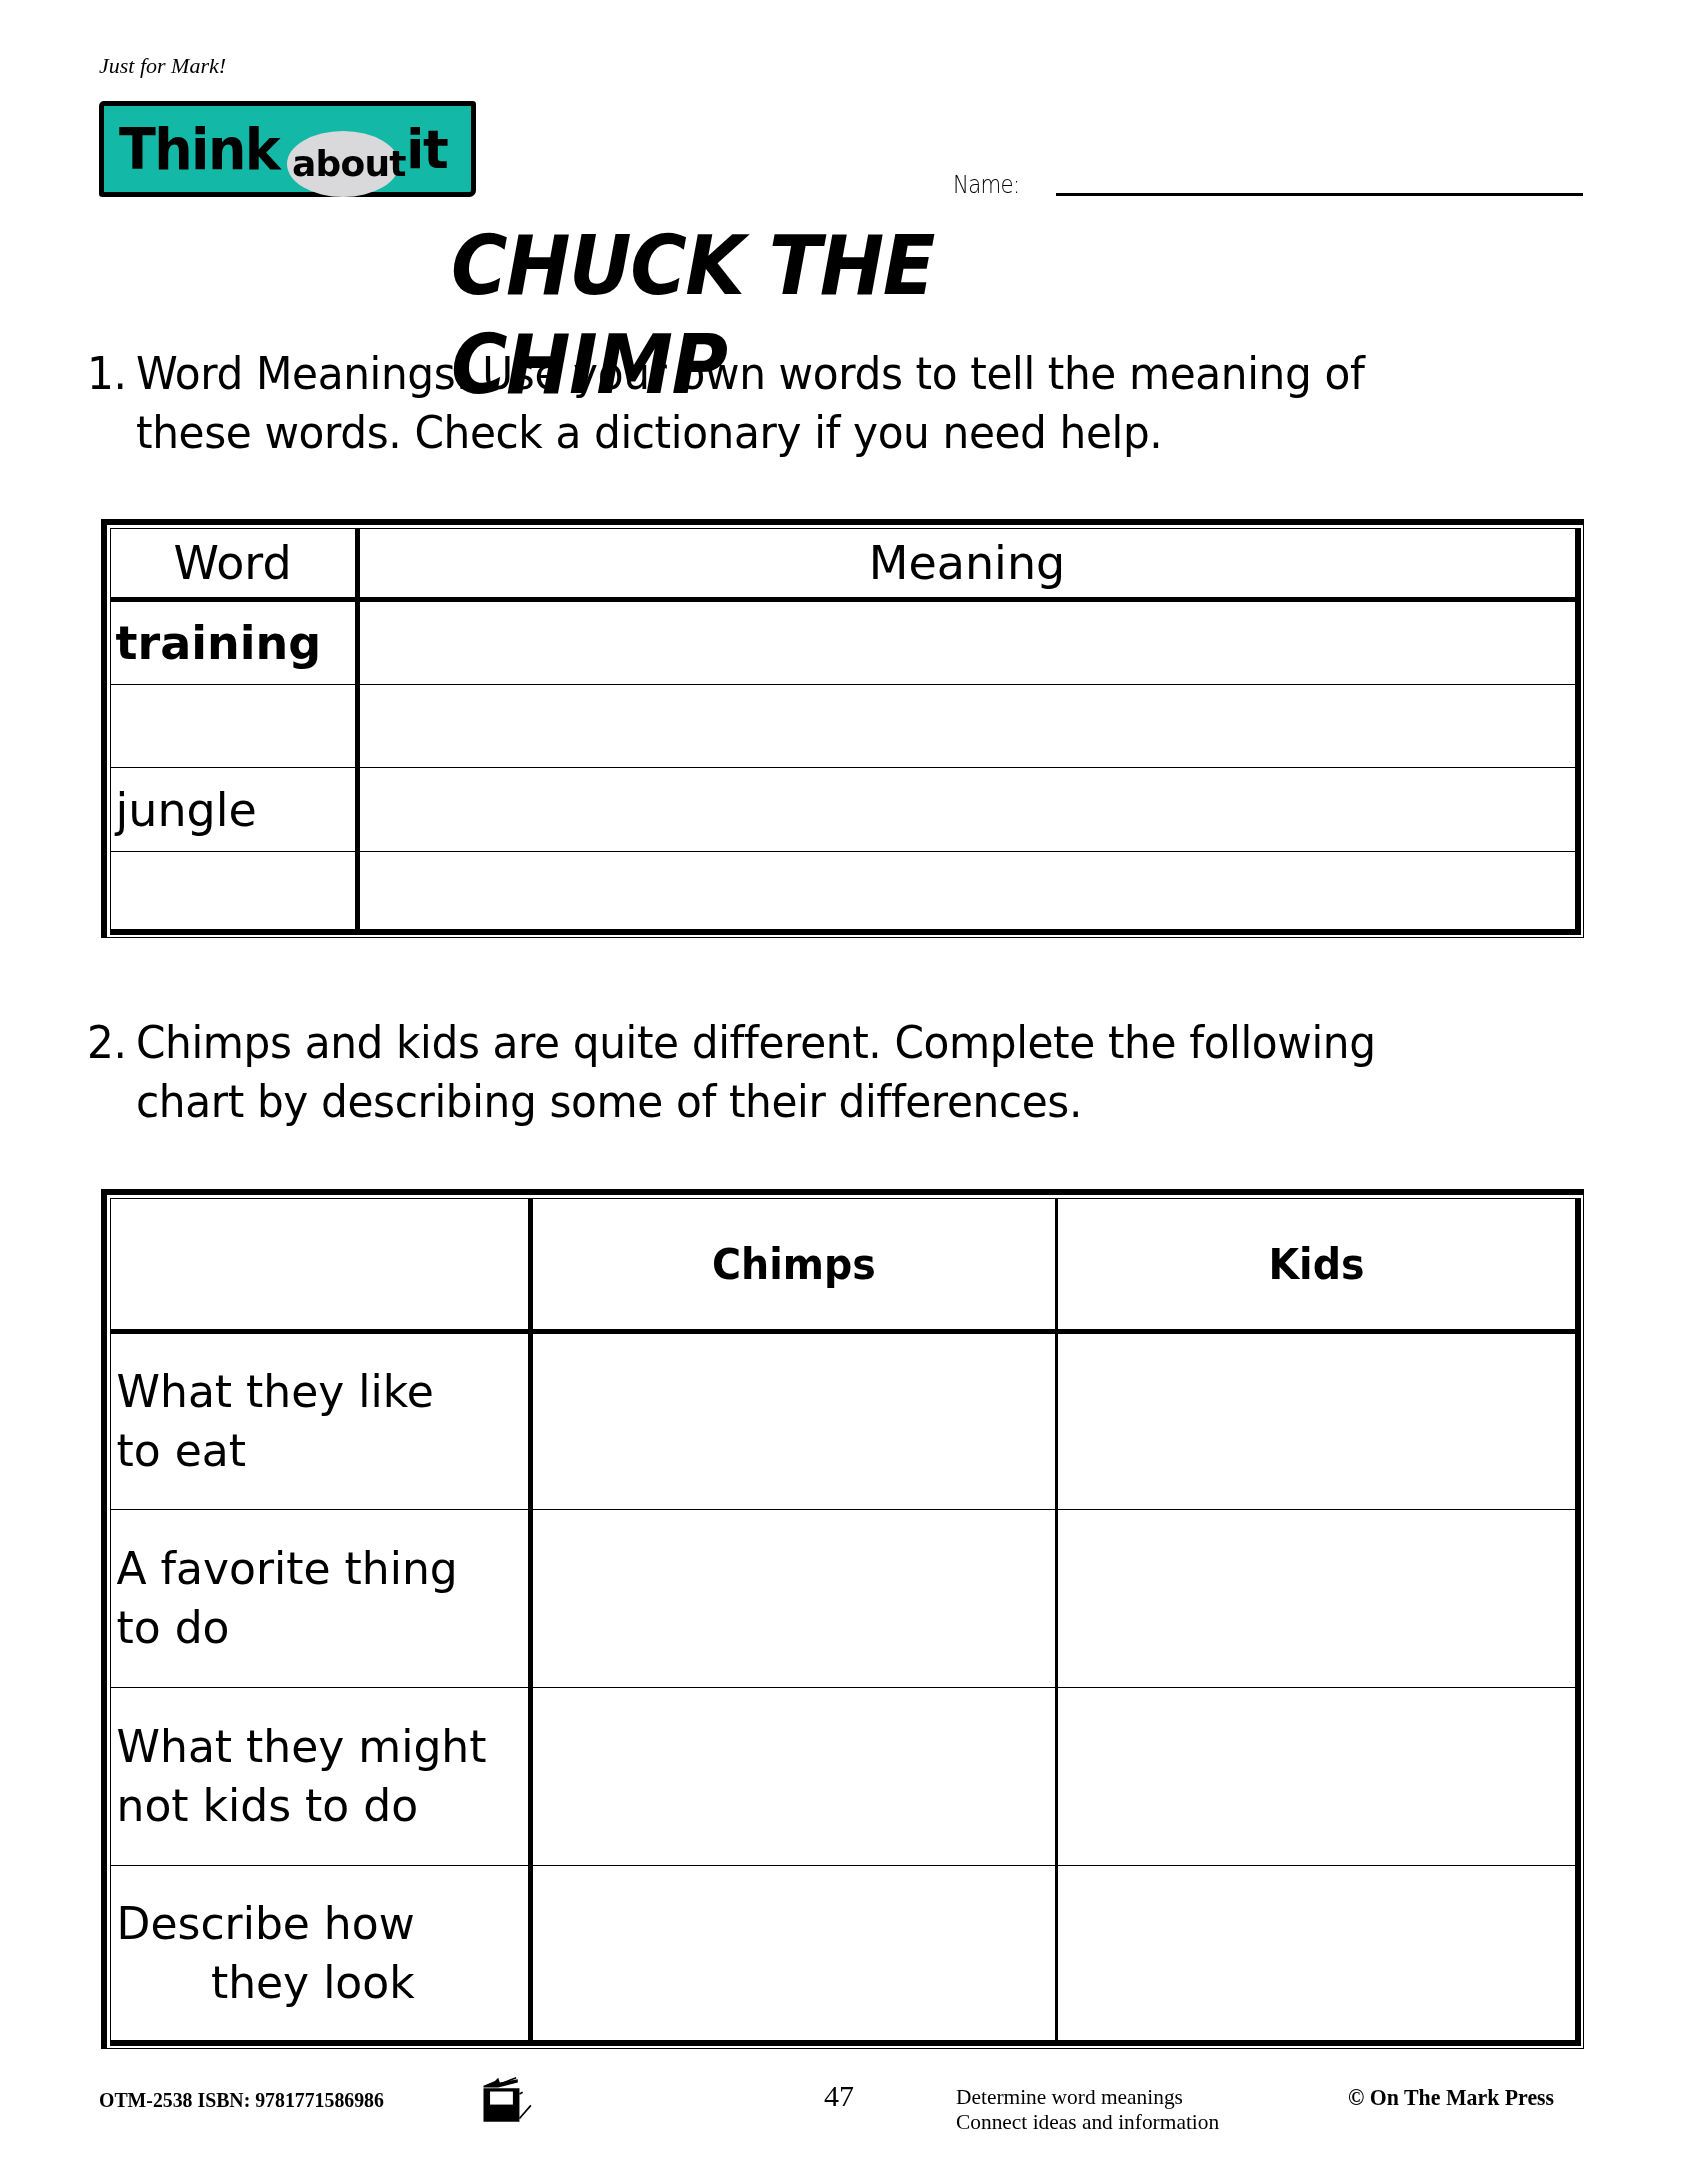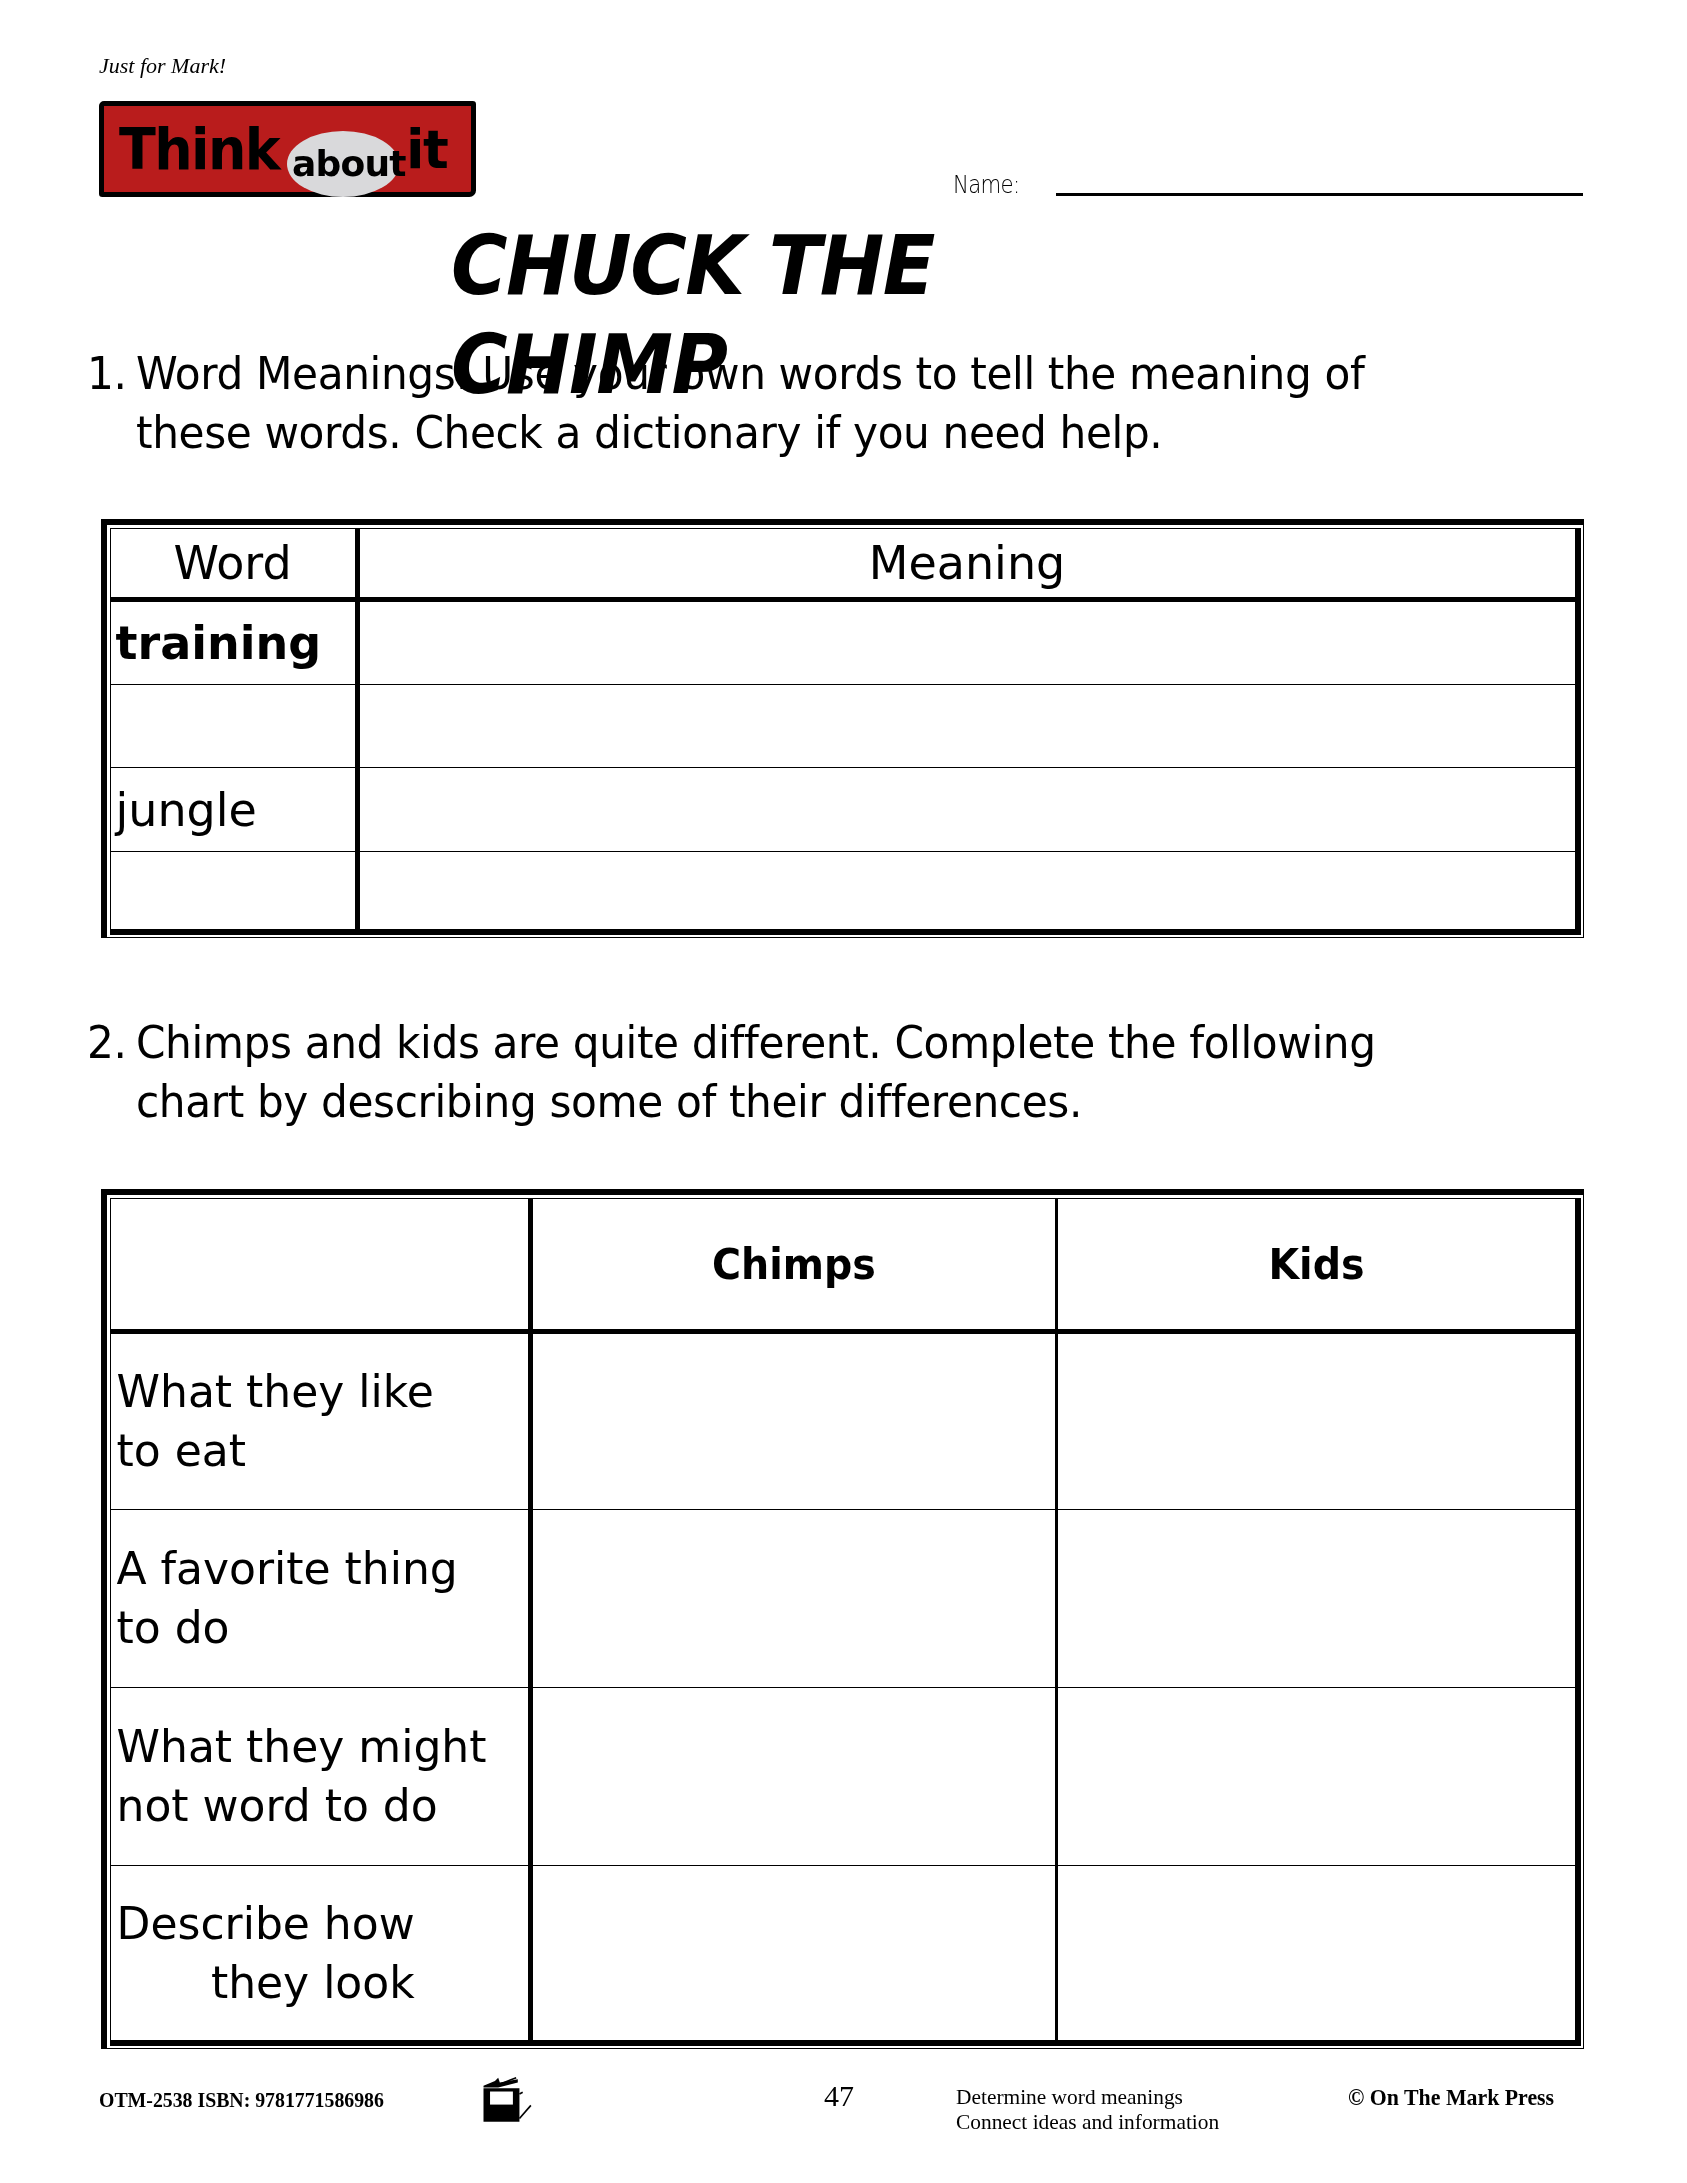--- a/index.html
+++ b/index.html
@@ -1,21 +1,21 @@
 <!DOCTYPE html>
 <html style="font-size:13px"><head>
   <meta charset="utf-8">
   <style>
     html, body { margin: 0; padding: 0; background: #ffffff; }
     body { width: 1687px; height: 2183px; position: relative; overflow: hidden; color: #000; font-family: "DejaVu Sans", sans-serif; }
     .abs { position: absolute; }
 
     .series { left: 99px; top: 53px; font-family: "Liberation Serif", serif; font-style: italic; font-size: 22px; }
 
-    .logo { left: 99px; top: 101px; width: 377px; height: 96px; border: 5px solid #000; border-radius: 5px 3.3px 6.6px 3.3px; box-sizing: border-box; background: #b91c1c; }
+    .logo { left: 99px; top: 101px; width: 377px; height: 96px; border: 5px solid #000; border-radius: 5px 3.3px 6.6px 3.3px; box-sizing: border-box; background: #14b8a6; }
     .logo .think { position: absolute; left: 15px; top: 11.5px; font-family: "DejaVu Sans", sans-serif; font-weight: bold; font-size: 54px; letter-spacing: -1.6px; line-height: 64px; transform: scaleY(1.05); }
     .logo .about-bg { position: absolute; left: 183px; top: 25px; width: 112px; height: 66px; border-radius: 50%; background: #d9d9db; }
     .logo .about { position: absolute; left: 188px; top: 36px; font-family: "DejaVu Sans", sans-serif; font-weight: bold; font-size: 36px; letter-spacing: -0.8px; line-height: 44px; }
     .logo .it { position: absolute; left: 302px; top: 11.5px; font-family: "DejaVu Sans", sans-serif; font-weight: bold; font-size: 54px; letter-spacing: -1.6px; line-height: 64px; }
 
     .name-label { left: 953px; top: 170px; font-family: "DejaVu Sans", sans-serif; font-size: 25px; font-weight: 300; letter-spacing: -0.8px; transform: scaleX(0.85); transform-origin: left; }
     .name-line { left: 1056px; top: 193px; width: 527px; height: 2.5px; background: #000; }
 
     .title { left: 451px; top: 216px; width: 791px; text-align: left; font-family: "DejaVu Sans", sans-serif; font-weight: bold; font-style: italic; font-size: 82px; letter-spacing: -1.6px; line-height: 99px; transform: scaleX(0.94); transform-origin: left; }
 
@@ -117,21 +117,21 @@
 to eat</div>
     <div class="cell answer" style="left:422px; top:135px; width:522px; height:175px;"></div>
     <div class="cell answer" style="left:947px; top:135px; right:0; height:175px;"></div>
 
     <div class="cell label" style="left:0; top:311px; width:417px; height:176px;">A favorite thing
 to do</div>
     <div class="cell answer" style="left:422px; top:311px; width:522px; height:176px;"></div>
     <div class="cell answer" style="left:947px; top:311px; right:0; height:176px;"></div>
 
     <div class="cell label" style="left:0; top:489px; width:417px; height:176px;">What they might
-not word to do</div>
+not kids to do</div>
     <div class="cell answer" style="left:422px; top:489px; width:522px; height:176px;"></div>
     <div class="cell answer" style="left:947px; top:489px; right:0; height:176px;"></div>
 
     <div class="cell label" style="left:0; top:667px; width:417px; height:175px;text-align:right;">Describe how
 they look</div>
     <div class="cell answer" style="left:422px; top:667px; width:522px; height:175px;"></div>
     <div class="cell answer" style="left:947px; top:667px; right:0; height:175px;"></div>
   </div>
 </div>
 

